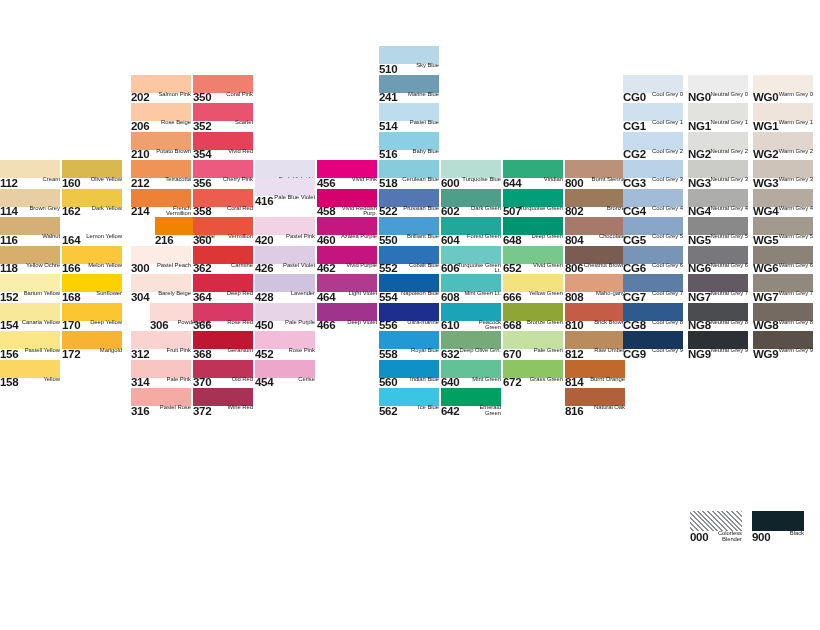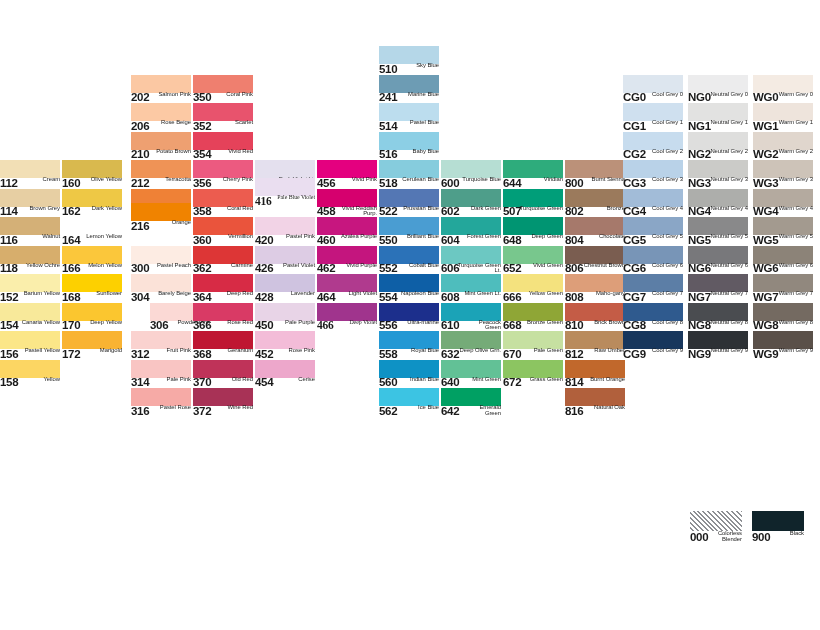--- a/index.html
+++ b/index.html
@@ -163,21 +163,21 @@
           <span class="nm">Terracotta</span>
         </div>
       </div>
       <div class="cell" style="top: 188.5px;">
         <div class="sw" style="background: rgb(239, 129, 54);"></div>
         <div class="lbl">
           <span class="code">214</span>
           <span class="nm wide">French Vermillion</span>
         </div>
       </div>
-      <div class="cell" style="top: 203px;">
+      <div class="cell" style="top: 217px; margin-left: 24px;">
         <div class="sw" style="background: rgb(240, 131, 0);"></div>
         <div class="lbl">
           <span class="code">216</span>
           <span class="nm">Orange</span>
         </div>
       </div>
       <div class="cell" style="top: 245.5px;">
         <div class="sw" style="background: rgb(253, 236, 227);"></div>
         <div class="lbl">
           <span class="code">300</span>
@@ -307,21 +307,21 @@
       </div>
     </div>
     <div class="col" style="left: 255px;">
       <div class="cell" style="top: 160px;">
         <div class="sw" style="background: rgb(228, 224, 238);"></div>
         <div class="lbl">
           <span class="code">414</span>
           <span class="nm wide">Dark Violet Lt.</span>
         </div>
       </div>
-      <div class="cell" style="top: 178px; font-family: Liberation Serif, serif;">
+      <div class="cell" style="top: 178px;">
         <div class="sw" style="background: rgb(234, 222, 240);"></div>
         <div class="lbl">
           <span class="code">416</span>
           <span class="nm wide">Pale Blue Violet</span>
         </div>
       </div>
       <div class="cell" style="top: 217px;">
         <div class="sw" style="background: rgb(242, 211, 230);"></div>
         <div class="lbl">
           <span class="code">420</span>
@@ -393,21 +393,21 @@
           <span class="nm">Vivid Purple</span>
         </div>
       </div>
       <div class="cell" style="top: 274px;">
         <div class="sw" style="background: rgb(176, 58, 142);"></div>
         <div class="lbl">
           <span class="code">464</span>
           <span class="nm">Light Violet</span>
         </div>
       </div>
-      <div class="cell" style="top: 302.5px; font-family: Liberation Serif, serif;">
+      <div class="cell" style="top: 302.5px;">
         <div class="sw" style="background: rgb(160, 52, 141);"></div>
         <div class="lbl">
           <span class="code">466</span>
           <span class="nm">Deep Violet</span>
         </div>
       </div>
     </div>
     <div class="col" style="left: 379px;">
       <div class="cell" style="top: 46px;">
         <div class="sw" style="background: rgb(181, 215, 232);"></div>

